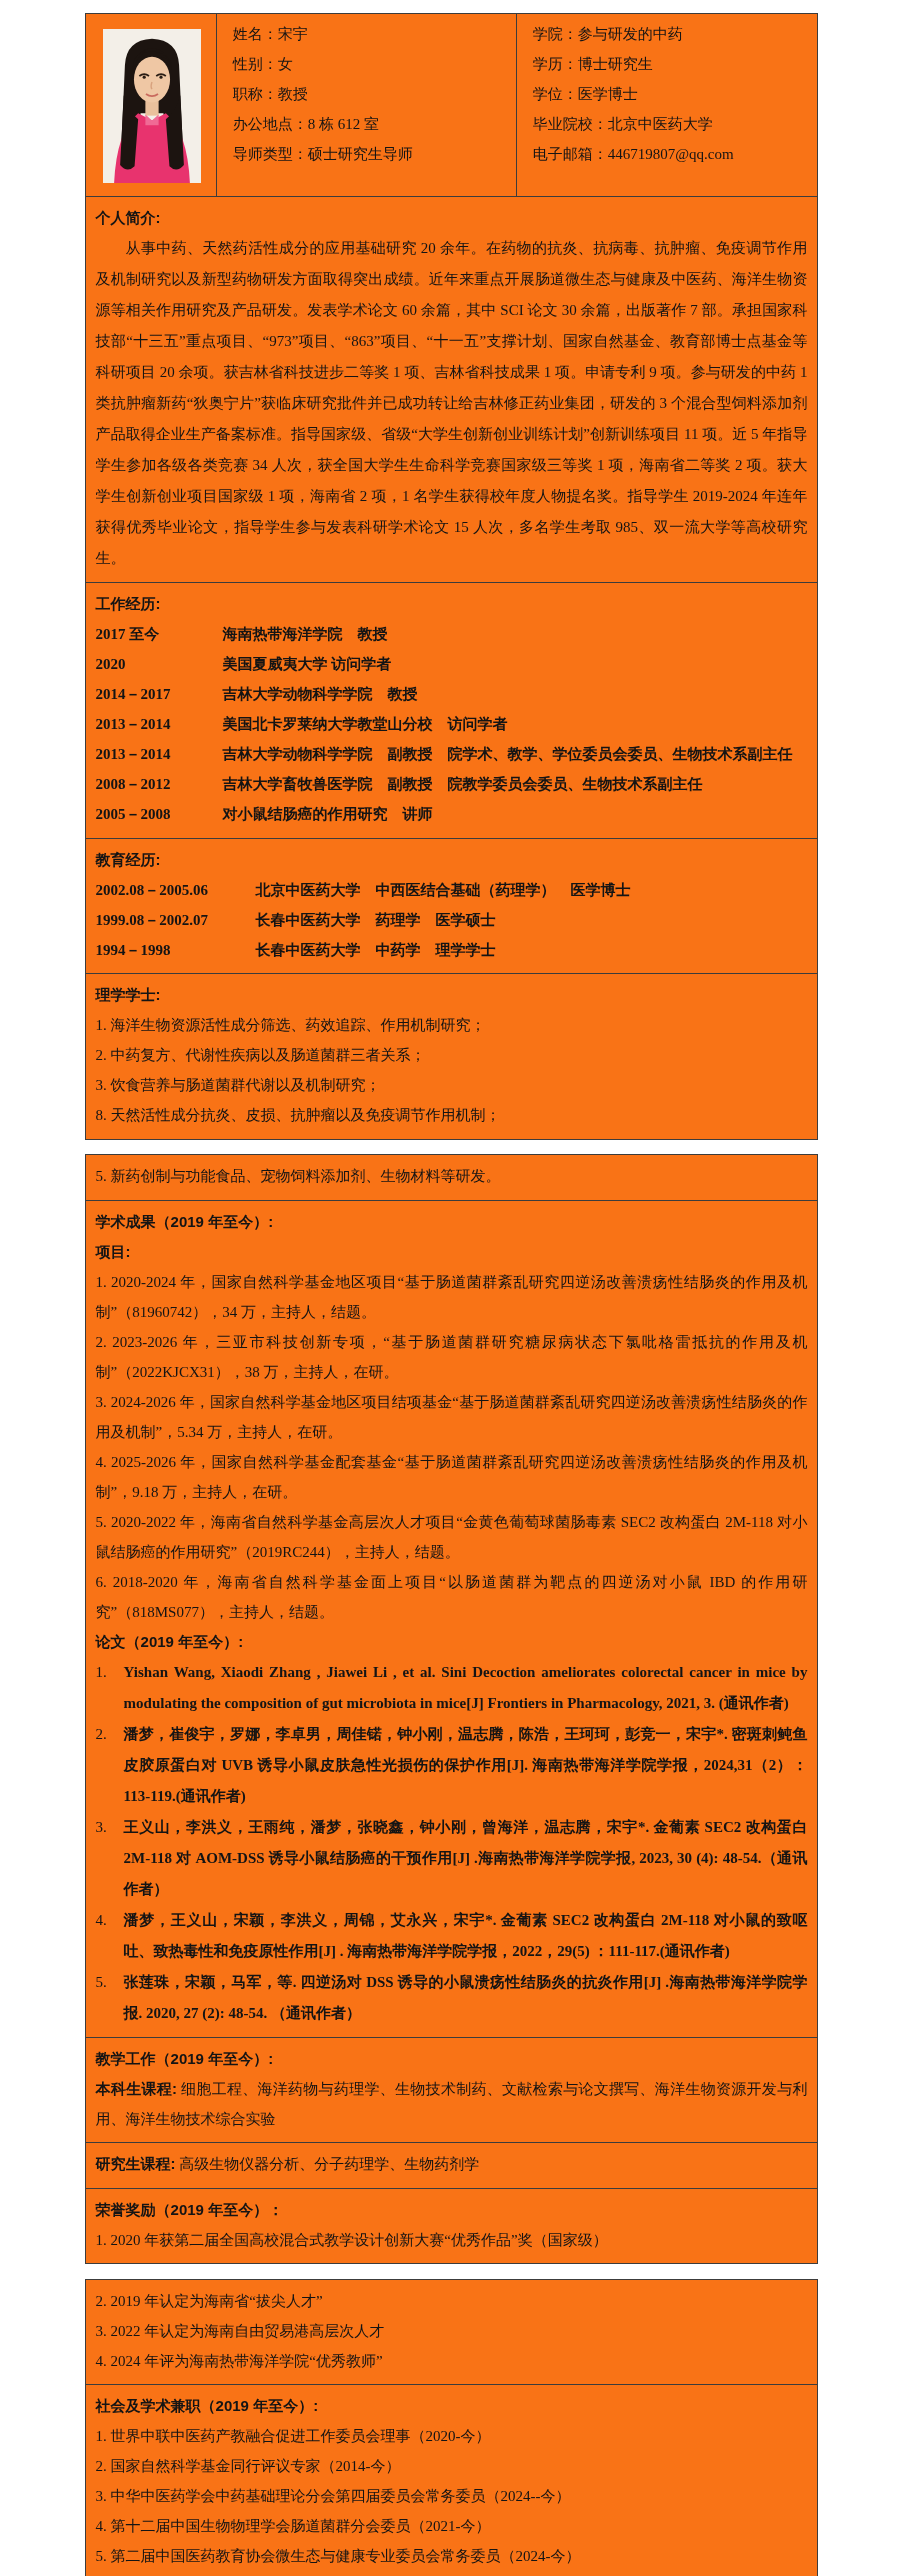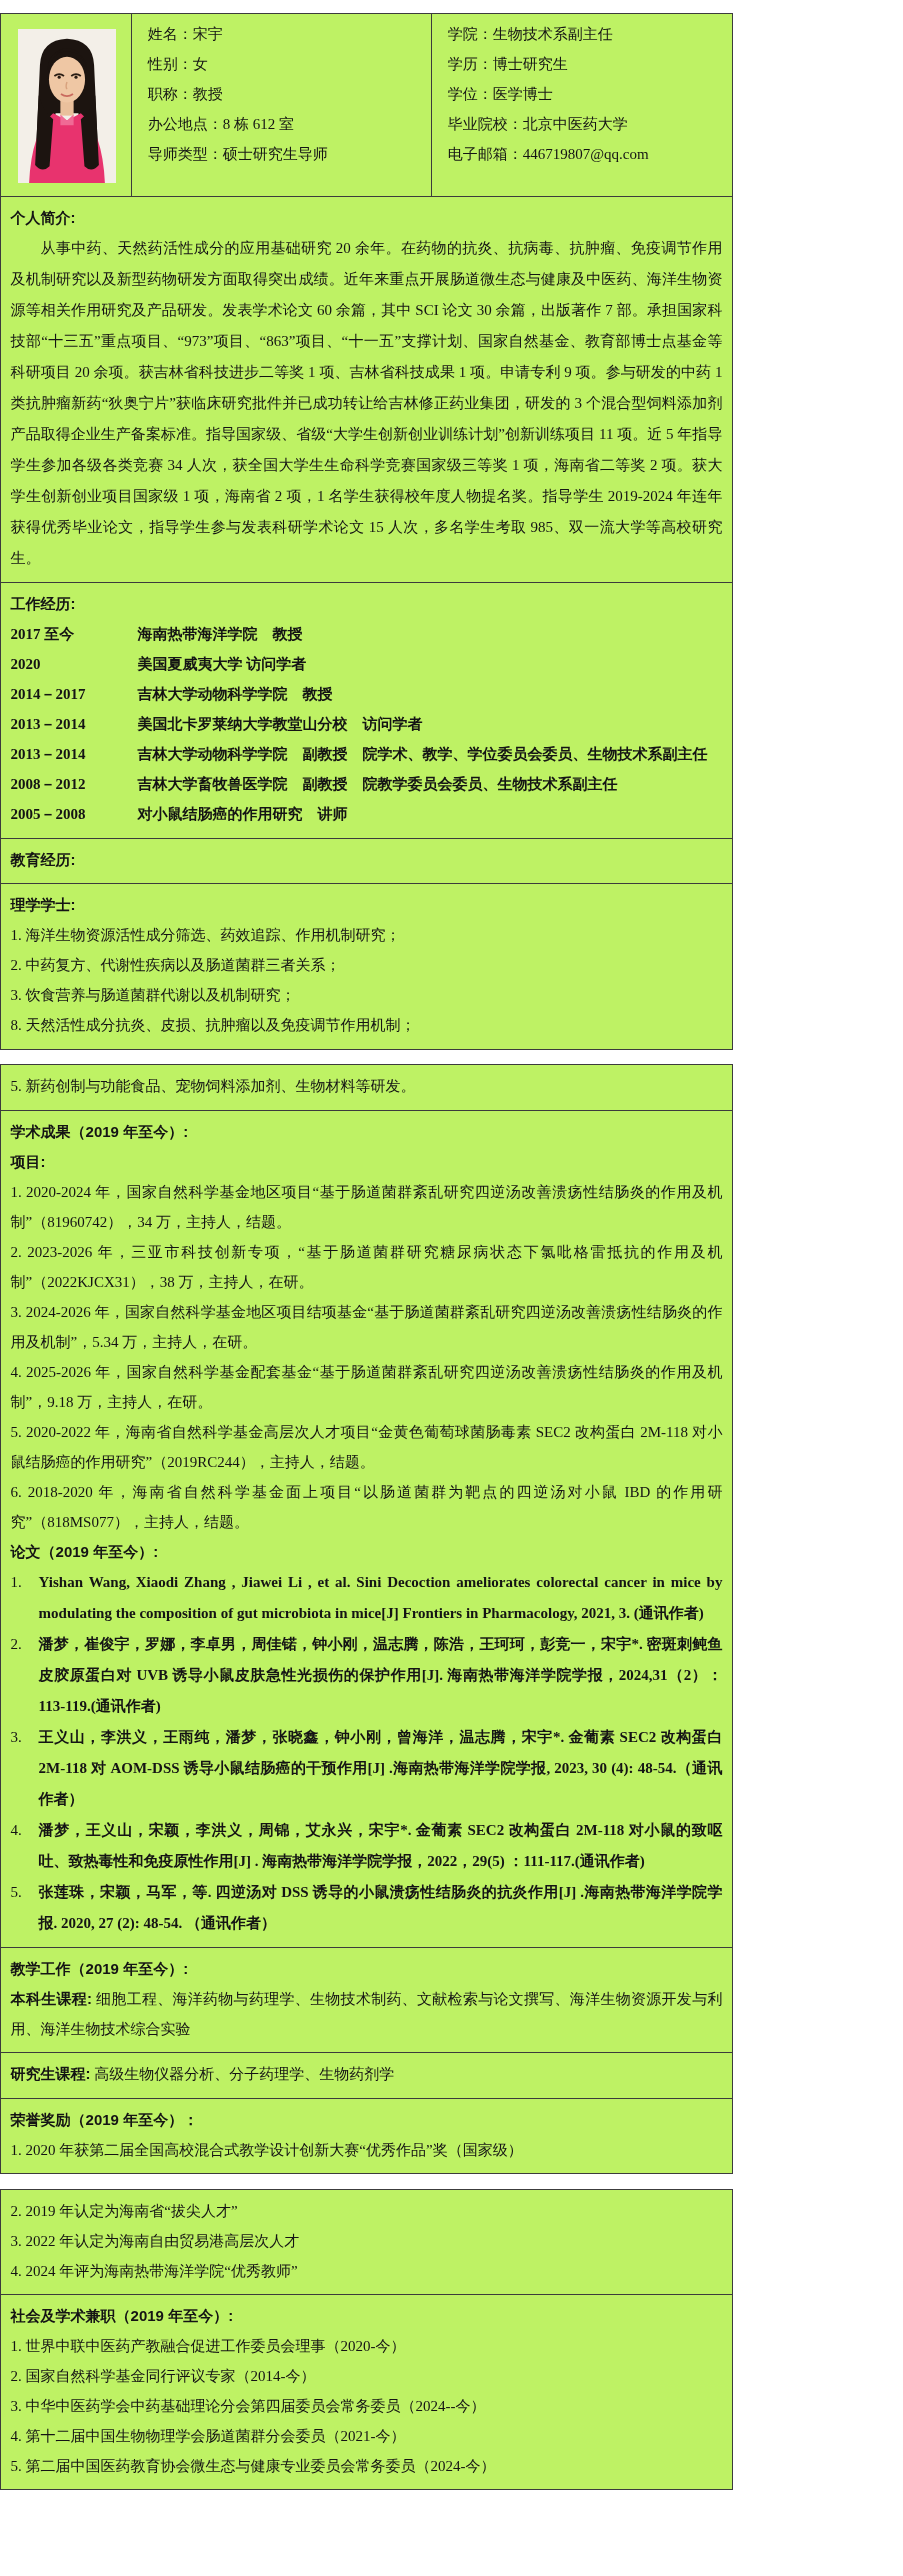--- a/index.html
+++ b/index.html
@@ -7,22 +7,23 @@
     position:relative;
     width:903px;
     min-height:2576px;
     background:#ffffff;
     font-family:"Liberation Serif","DejaVu Serif",serif;
     font-size:15px;
     color:#141414;
   }
   .block{
     width:731px;
+    margin-left:85px;
     border:1.2px solid #3c3c3c;
-    background:#bef264;
+    background:#f97316;
     box-sizing:content-box;
   }
   .block-a{margin-top:13.3px;}
   .block-b,.block-c{margin-top:14.5px;}
   .trow{padding:6px 9.6px 8.4px 9.6px;}
   .trow + .trow{border-top:1.2px solid #3c3c3c;}
   
   .id-row{display:flex;padding:0;}
   .cell{box-sizing:border-box;}
   .cell-photo{
@@ -93,21 +94,21 @@
         </div>
       </div>
       <div class="cell cell-info-left">
           <div class="line">姓名：宋宇</div>
           <div class="line">性别：女</div>
           <div class="line">职称：教授</div>
           <div class="line">办公地点：8 栋 612 室</div>
           <div class="line">导师类型：硕士研究生导师</div>
         </div>
       <div class="cell cell-info-right">
-          <div class="line">学院：生物技术系副主任</div>
+          <div class="line">学院：参与研发的中药</div>
           <div class="line">学历：博士研究生</div>
           <div class="line">学位：医学博士</div>
           <div class="line">毕业院校：北京中医药大学</div>
           <div class="line">电子邮箱：446719807@qq.com</div>
         </div>
     </div>
 
     <div class="trow">
       <div class="h">个人简介:</div>
       <p class="para">从事中药、天然药活性成分的应用基础研究 20 余年。在药物的抗炎、抗病毒、抗肿瘤、免疫调节作用及机制研究以及新型药物研发方面取得突出成绩。近年来重点开展肠道微生态与健康及中医药、海洋生物资源等相关作用研究及产品研发。发表学术论文 60 余篇，其中 SCI 论文 30 余篇，出版著作 7 部。承担国家科技部“十三五”重点项目、“973”项目、“863”项目、“十一五”支撑计划、国家自然基金、教育部博士点基金等科研项目 20 余项。获吉林省科技进步二等奖 1 项、吉林省科技成果 1 项。申请专利 9 项。参与研发的中药 1 类抗肿瘤新药“狄奥宁片”获临床研究批件并已成功转让给吉林修正药业集团，研发的 3 个混合型饲料添加剂产品取得企业生产备案标准。指导国家级、省级“大学生创新创业训练计划”创新训练项目 11 项。近 5 年指导学生参加各级各类竞赛 34 人次，获全国大学生生命科学竞赛国家级三等奖 1 项，海南省二等奖 2 项。获大学生创新创业项目国家级 1 项，海南省 2 项，1 名学生获得校年度人物提名奖。指导学生 2019-2024 年连年获得优秀毕业论文，指导学生参与发表科研学术论文 15 人次，多名学生考取 985、双一流大学等高校研究生。</p>
@@ -142,20 +143,34 @@
           </div>
           <div class="prow">
             <span class="period">2005－2008</span>
             <span class="detail">对小鼠结肠癌的作用研究　讲师</span>
           </div>
         </div>
     </div>
 
     <div class="trow edu">
       <div class="h">教育经历:</div>
+      <div>
+          <div class="prow">
+            <span class="period">2002.08－2005.06</span>
+            <span class="detail">北京中医药大学　中西医结合基础（药理学）　医学博士</span>
+          </div>
+          <div class="prow">
+            <span class="period">1999.08－2002.07</span>
+            <span class="detail">长春中医药大学　药理学　医学硕士</span>
+          </div>
+          <div class="prow">
+            <span class="period">1994－1998</span>
+            <span class="detail">长春中医药大学　中药学　理学学士</span>
+          </div>
+        </div>
     </div>
 
     <div class="trow">
       <div class="h">理学学士:</div>
       <div>
           <div class="line">1. 海洋生物资源活性成分筛选、药效追踪、作用机制研究；</div>
           <div class="line">2. 中药复方、代谢性疾病以及肠道菌群三者关系；</div>
           <div class="line">3. 饮食营养与肠道菌群代谢以及机制研究；</div>
           <div class="line">8. 天然活性成分抗炎、皮损、抗肿瘤以及免疫调节作用机制；</div>
         </div>

